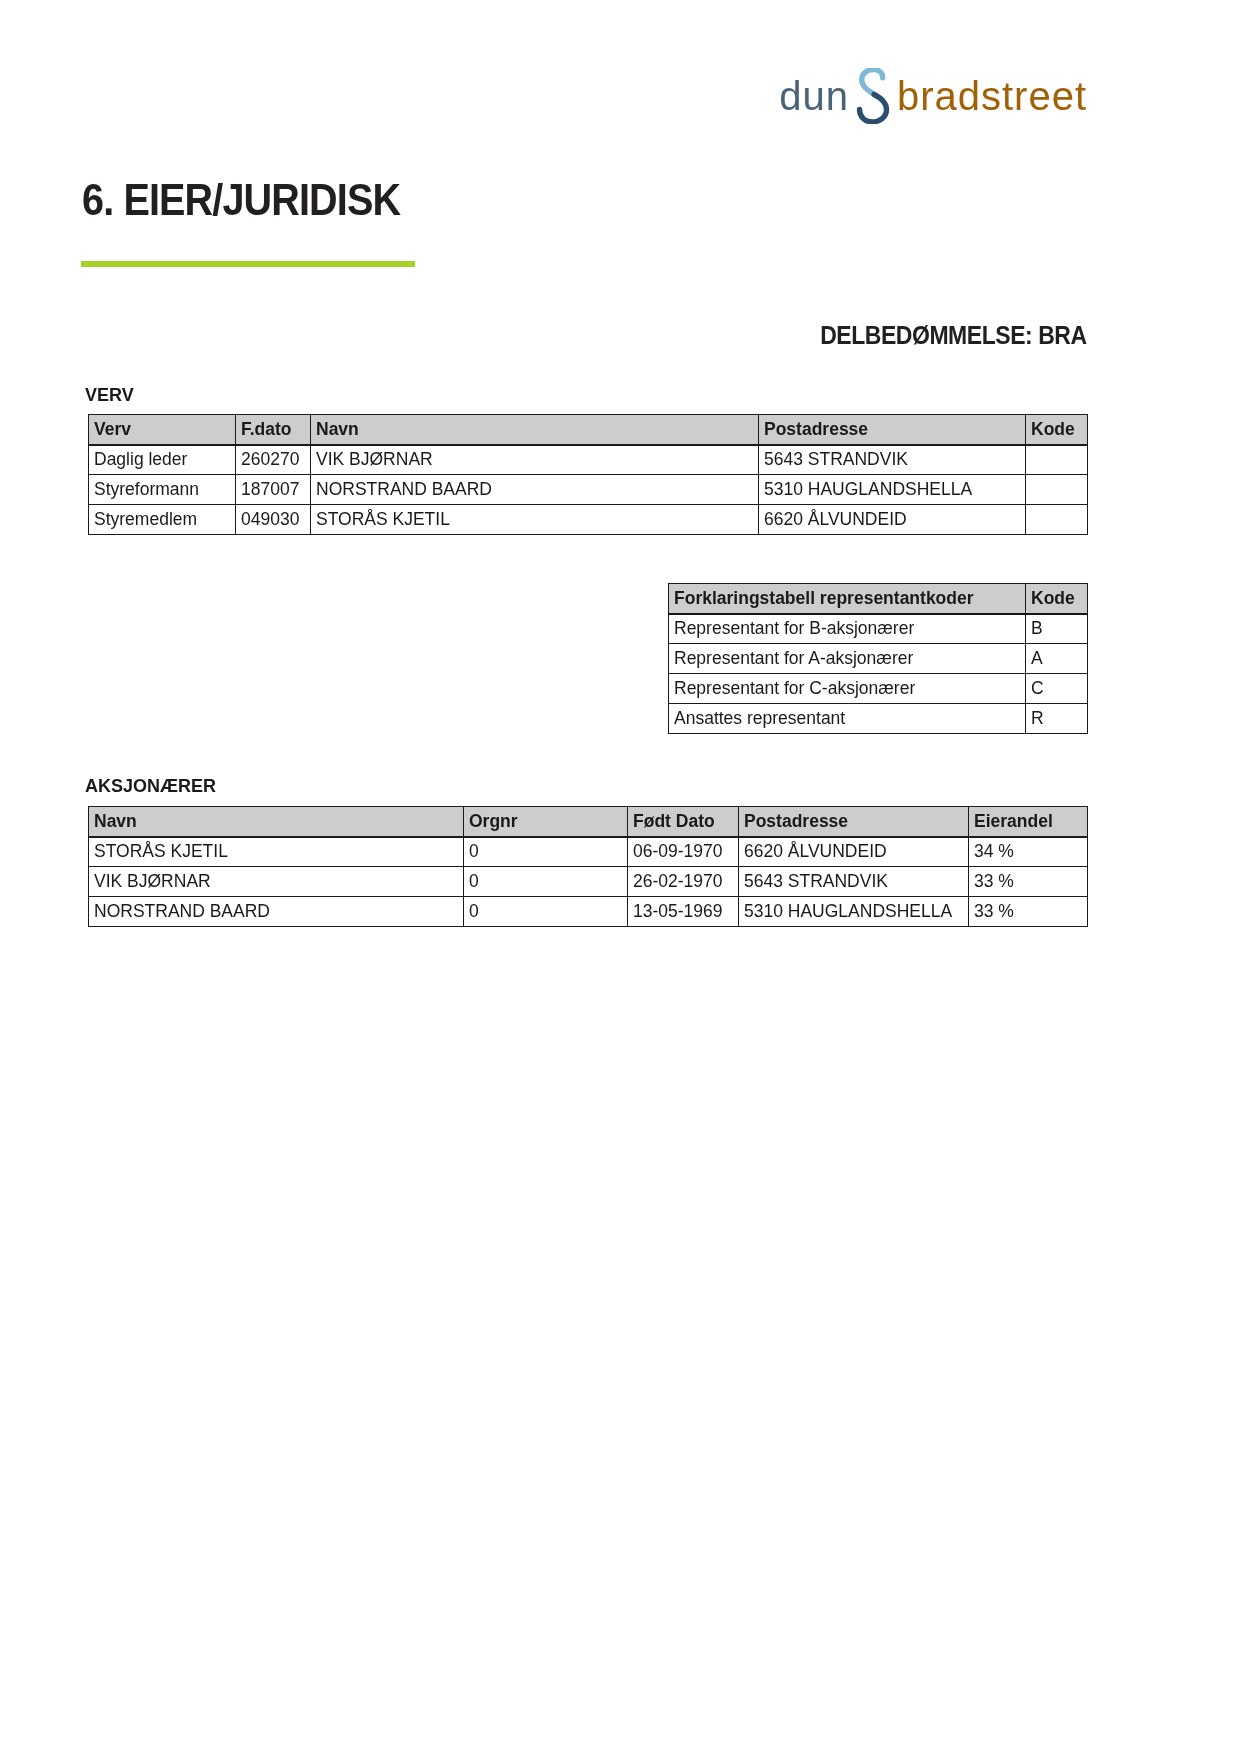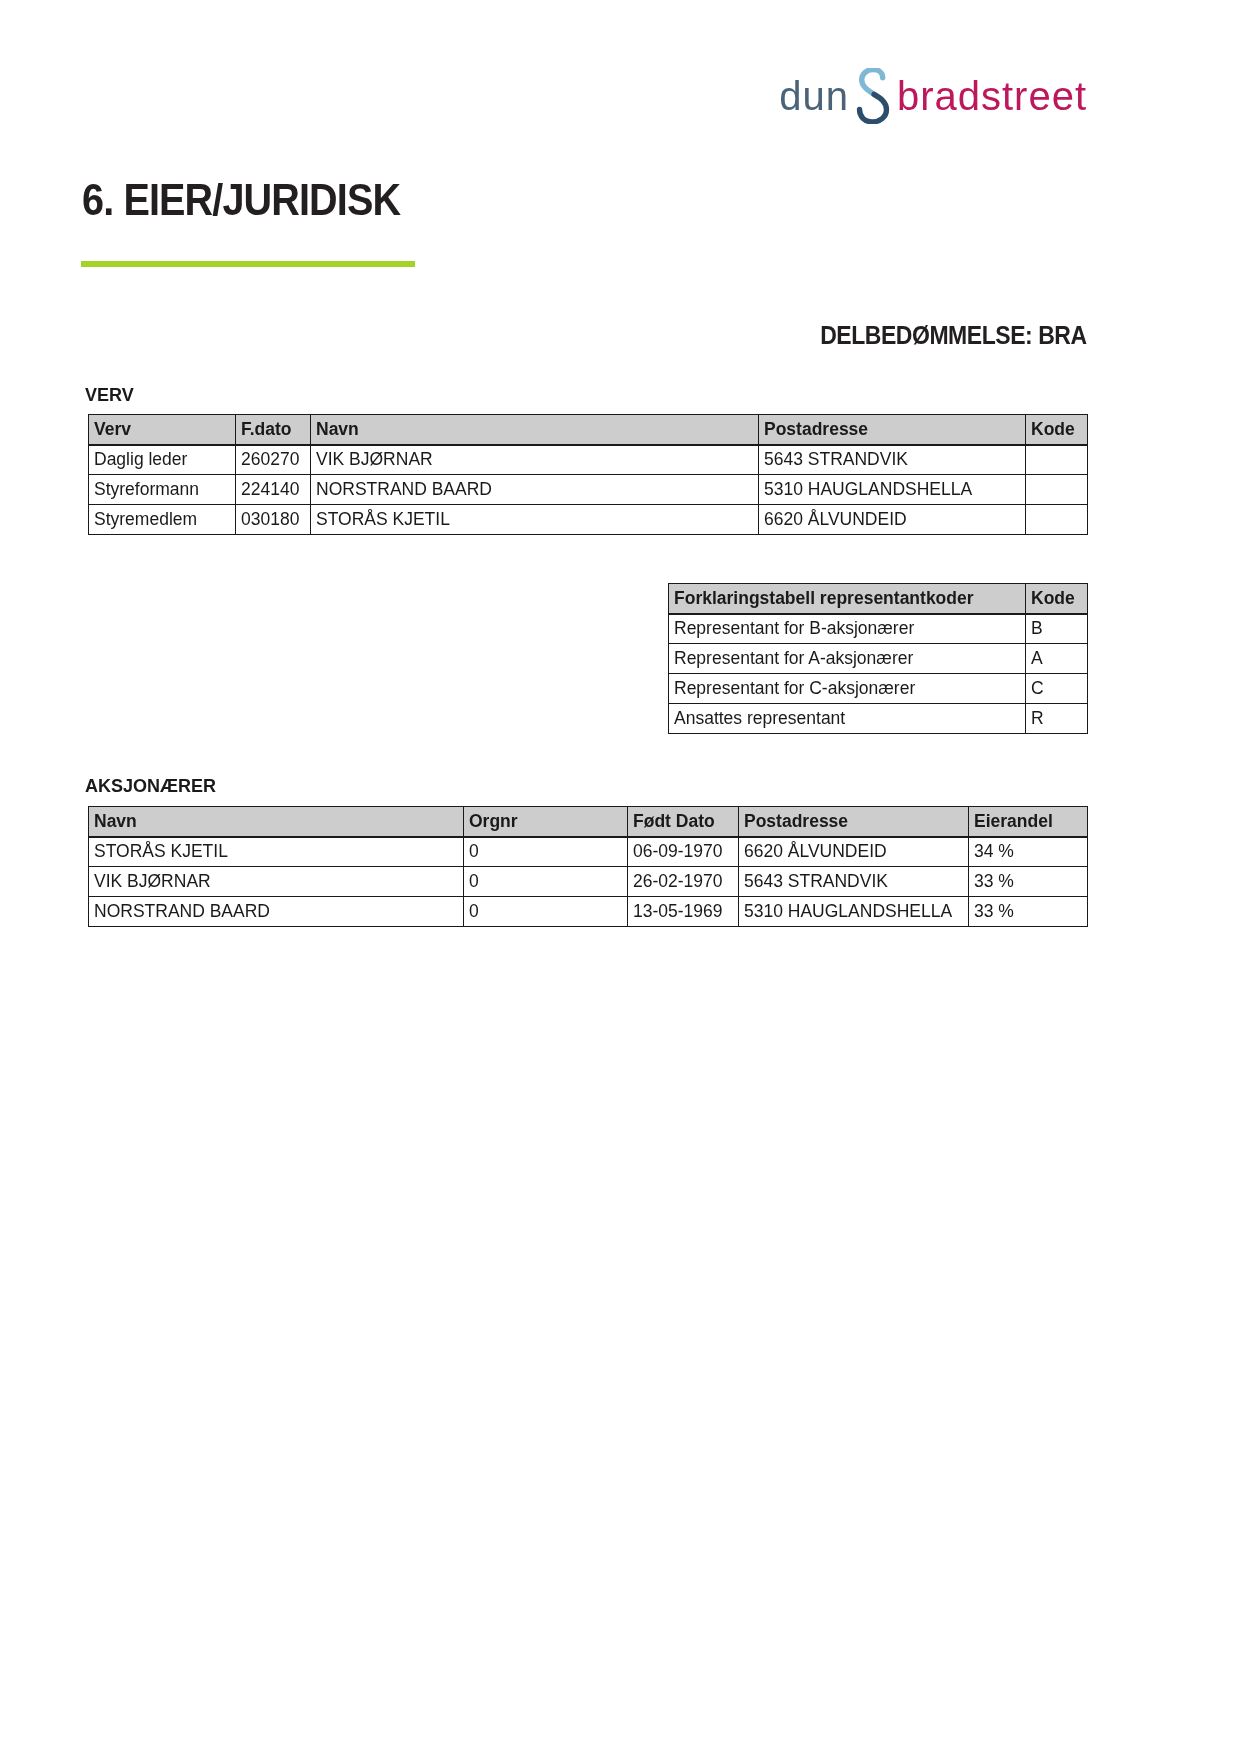--- a/index.html
+++ b/index.html
@@ -126,21 +126,21 @@
 <body>
 
 <div class="page">
 
   <div class="logo">
     <span class="logo-dun" style="color: rgb(74, 99, 120);">dun</span>
     <svg class="logo-amp-svg" viewBox="0 0 40 52">
       <path d="M29 9 C29 3.5 24.5 1.5 20 1.5 C13.5 1.5 9.5 6 9.5 11 C9.5 17.5 16 21 21 24.5" fill="none" stroke="#7fb8d4" stroke-width="5" stroke-linecap="round"></path>
       <path d="M21 24.5 C27 28 32.5 31.5 32.5 38.5 C32.5 45.5 26.5 50 19.5 50 C12 50 7.5 45 7.5 38.5" fill="none" stroke="#2d4d6d" stroke-width="5" stroke-linecap="round"></path>
     </svg>
-    <span class="logo-brad" style="color: #be185d;">bradstreet</span>
+    <span class="logo-brad" style="color: #a16207;">bradstreet</span>
   </div>
 
   <h1 class="title">6. EIER/JURIDISK</h1>
   <div class="accent-bar" style="background: rgb(163, 210, 41);"></div>
 
   <div class="subtitle">DELBEDØMMELSE: BRA</div>
 
   <div class="section-label label-verv">VERV</div>
 
   <table class="verv-table">
@@ -163,28 +163,28 @@
     <tbody>
       <tr>
         <td>Daglig leder</td>
         <td>260270</td>
         <td>VIK BJØRNAR</td>
         <td>5643 STRANDVIK</td>
         <td></td>
       </tr>
       <tr>
         <td>Styreformann</td>
-        <td>224140</td>
+        <td>187007</td>
         <td>NORSTRAND BAARD</td>
         <td>5310 HAUGLANDSHELLA</td>
         <td></td>
       </tr>
       <tr>
         <td>Styremedlem</td>
-        <td>030180</td>
+        <td>049030</td>
         <td>STORÅS KJETIL</td>
         <td>6620 ÅLVUNDEID</td>
         <td></td>
       </tr>
     </tbody>
   </table>
 
   <table class="koder-table">
     <colgroup>
       <col style="width:357px">

